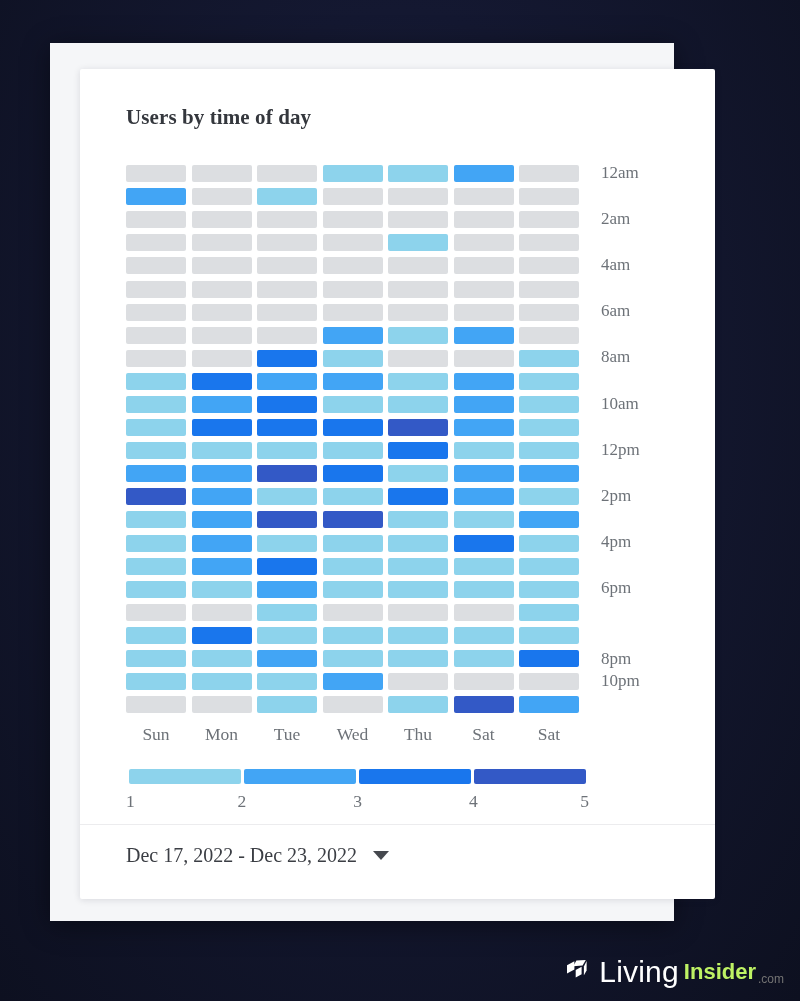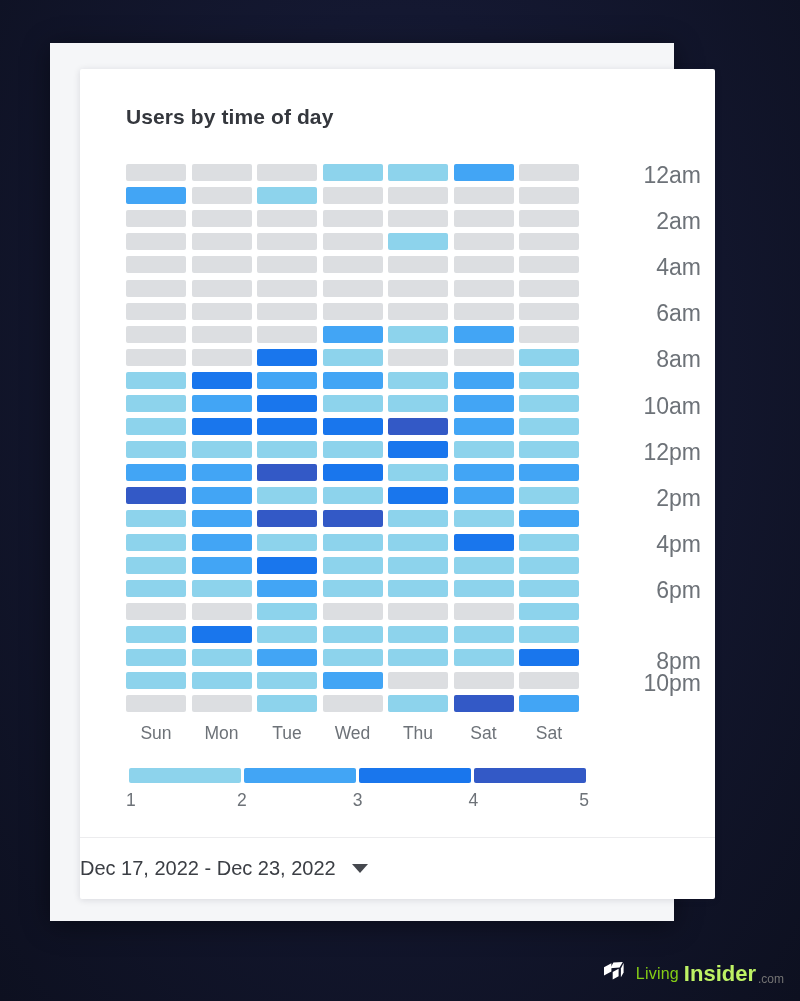--- a/index.html
+++ b/index.html
@@ -20,20 +20,21 @@
 
   
   #outer-panel {
     position: absolute;
     left: 50px;
     top: 43px;
     width: 624px;
     height: 878px;
     background: #f5f6f8;
     box-shadow: 0 4px 26px rgba(0,0,0,0.45);
+    font-family: Liberation Serif, serif;
   }
 
   
   #report-card {
     position: absolute;
     left: 30px;
     top: 26px;
     width: 635px;
     height: 830px;
     background: #ffffff;
@@ -92,22 +93,21 @@
     position: relative;
     width: 100px;
     height: 554px;
     margin-left: 22px;
   }
 
   .y-tick {
     position: absolute;
     left: 0;
     width: 100px;
-    text-align: right;
-    font-size: 23px;
+    font-size: 17px;
     color: #6d7278;
     white-space: nowrap;
   }
 
   
   #x-axis {
     display: flex;
     width: 463px;
     margin-top: 8px;
   }
@@ -154,26 +154,27 @@
     position: absolute;
     font-size: 17.5px;
     color: #6d7278;
     transform: translateX(-50%);
   }
 
   
   #card-footer {
     position: absolute;
     left: 0;
-    bottom: 0;
+    bottom: 13px;
     width: 100%;
     height: 62px;
     border-top: 1px solid #ececee;
     display: flex;
     align-items: center;
+    padding-left: 46px;
   }
 
   #date-range-control {
     display: flex;
     align-items: center;
     cursor: pointer;
   }
 
   #date-range-text {
     font-size: 20px;
@@ -199,23 +200,23 @@
 
   #brand-row {
     display: flex;
     align-items: center;
     justify-content: flex-end;
   }
 
   #brand-logo-icon { margin-right: 9px; display: block; }
 
   #brand-living {
-    font-size: 16px;
+    font-size: 30px;
     font-weight: normal;
-    color: #84cc16;
+    color: #ffffff;
     letter-spacing: 0.2px;
   }
   #brand-insider {
     font-size: 22px;
     font-weight: bold;
     color: #bef264;
     margin-left: 5px;
   }
   #brand-com {
     font-size: 12px;

